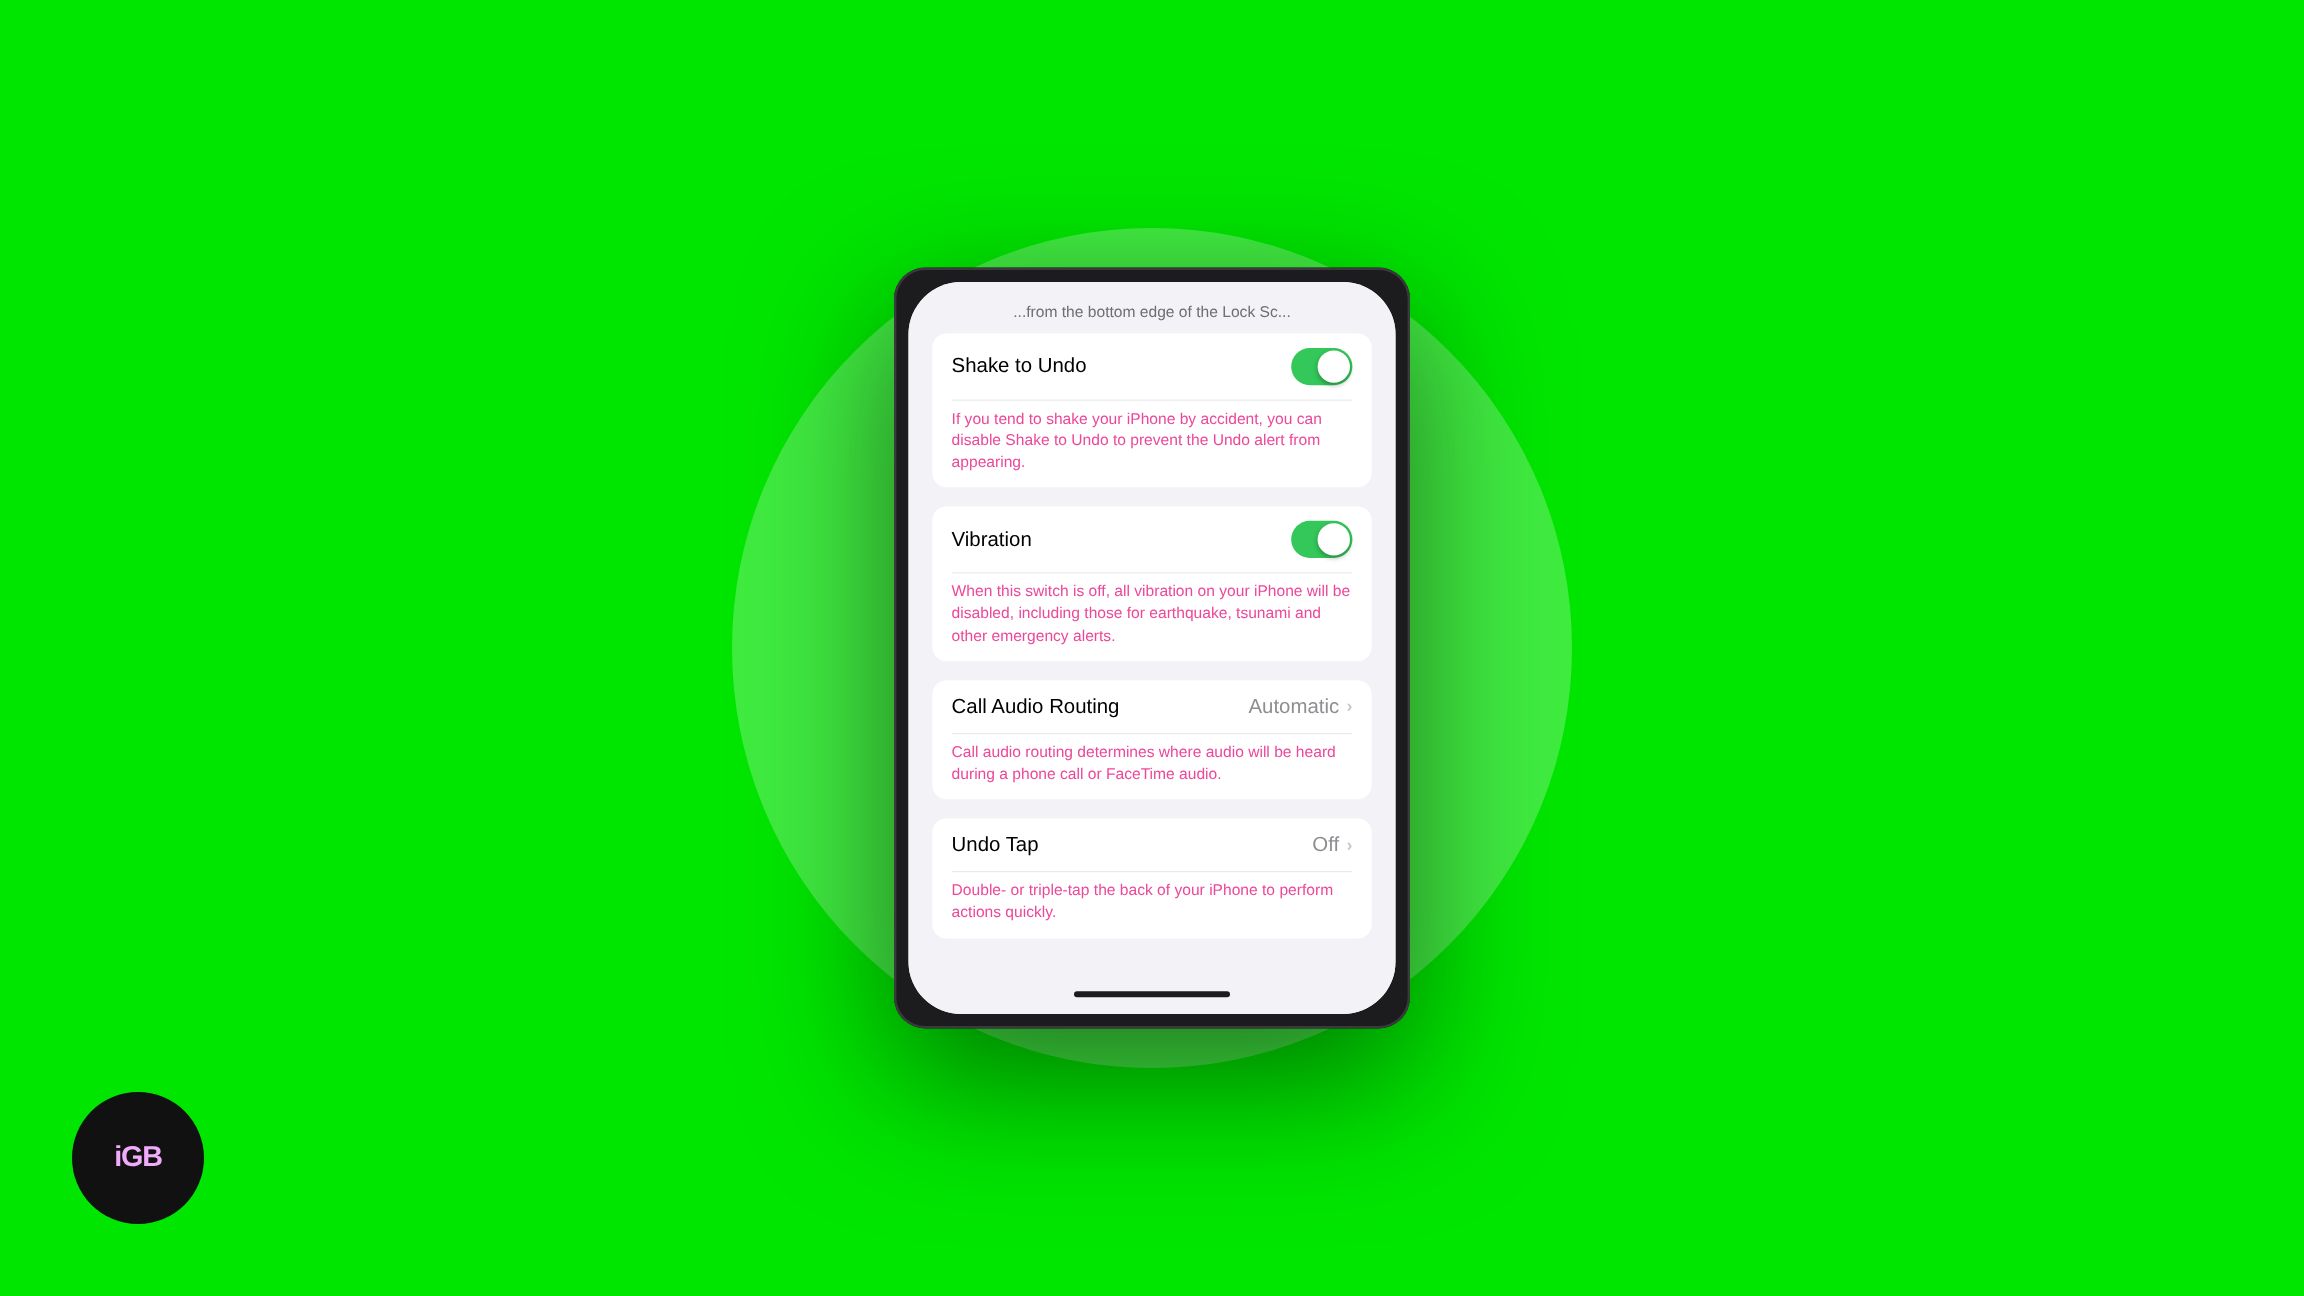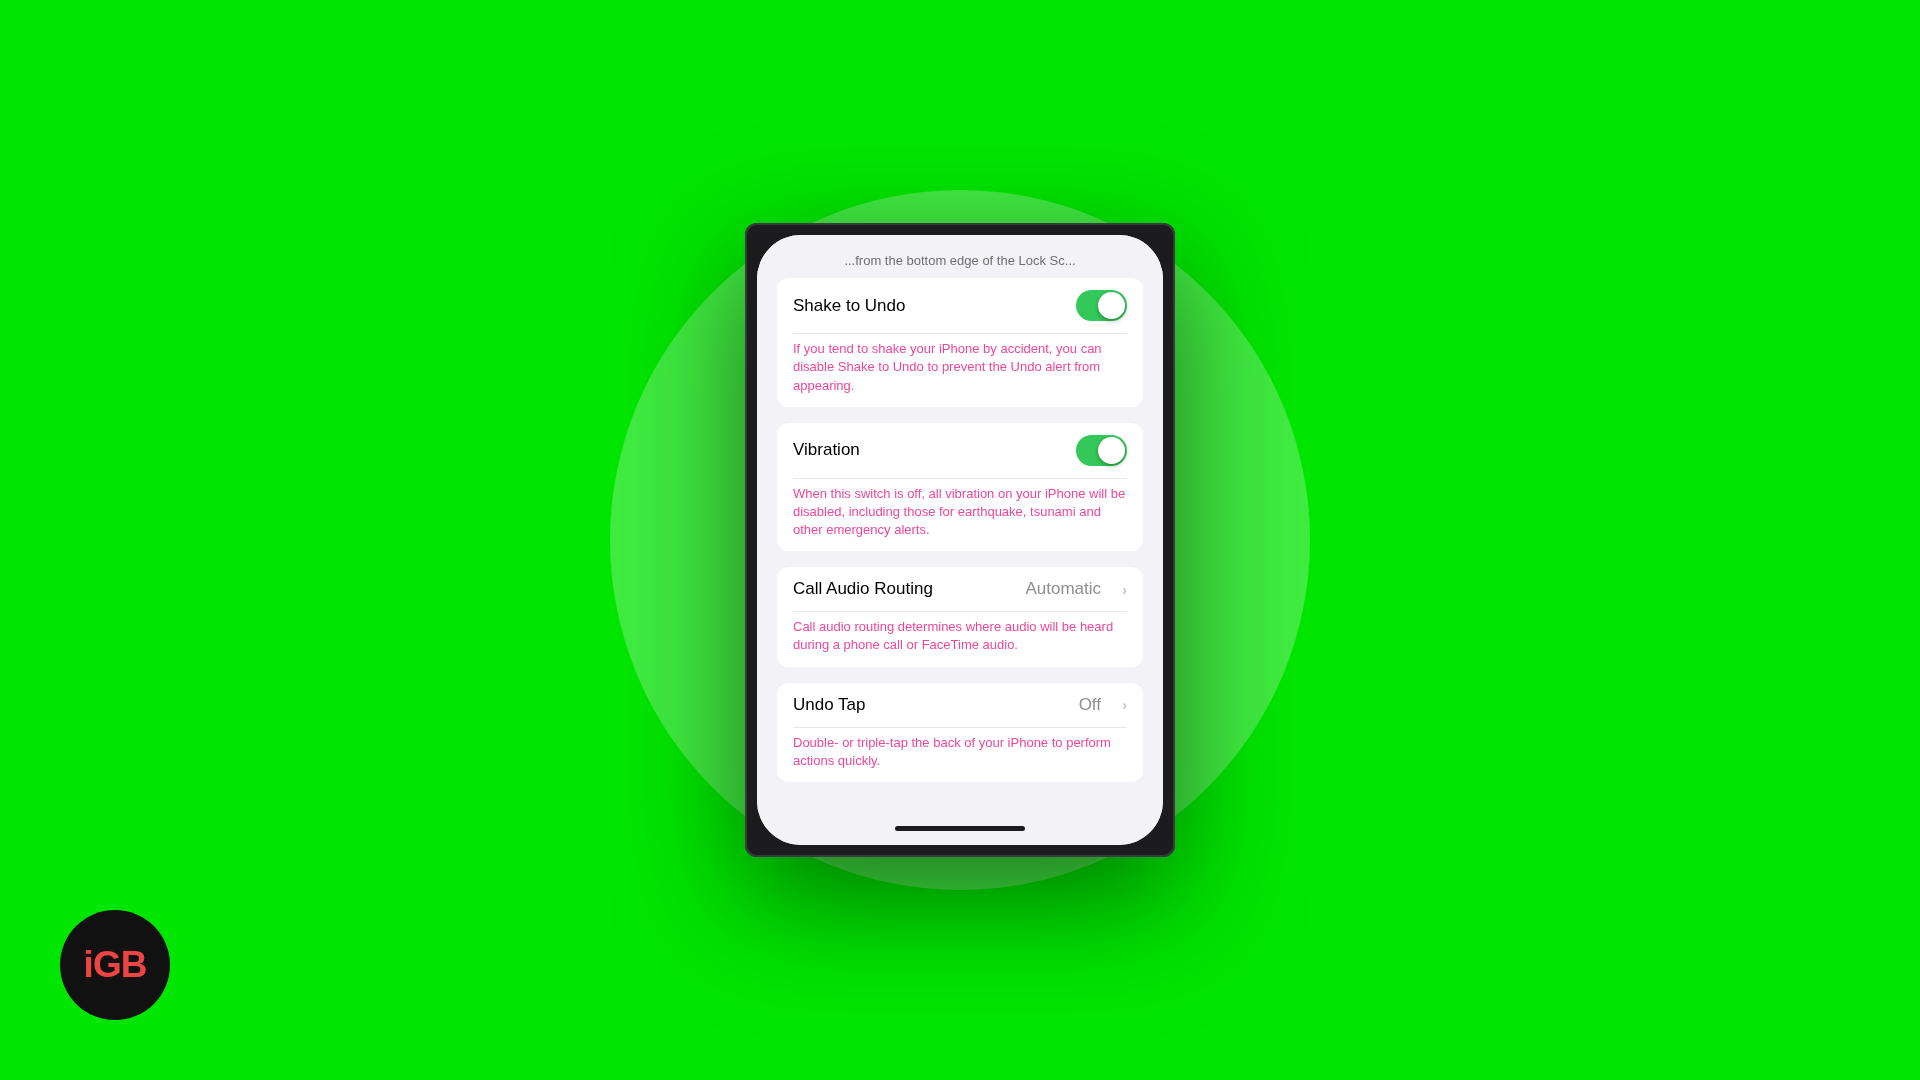--- a/index.html
+++ b/index.html
@@ -38,33 +38,33 @@
       height: 110px;
       background: #111;
       border-radius: 50%;
       display: flex;
       align-items: center;
       justify-content: center;
       z-index: 10;
     }
 
     .igb-logo-text {
-      color: #ef4444;
-      font-size: 37px;
+      color: #f0abfc;
+      font-size: 24px;
       font-weight: 800;
       letter-spacing: -1px;
     }
 
     
     .iphone-frame {
       position: relative;
       z-index: 5;
       width: 430px;
       background: #1c1c1e;
-      border-radius: 12px;
+      border-radius: 26px;
       padding: 12px;
       box-shadow: 0 40px 120px rgba(0,0,0,0.5), inset 0 0 0 2px #3a3a3c;
     }
 
     .iphone-inner {
       background: #f2f2f7;
       border-radius: 44px;
       overflow: hidden;
       position: relative;
     }
@@ -105,21 +105,21 @@
 
     .settings-row-label {
       font-size: 17px;
       color: #000;
       font-weight: 400;
     }
 
     .settings-row-value {
       display: flex;
       align-items: center;
-      gap: 19px;
+      gap: 4px;
       font-size: 17px;
       color: #8e8e93;
     }
 
     .chevron {
       color: #c7c7cc;
       font-size: 15px;
       font-weight: 600;
       margin-left: 2px;
     }

